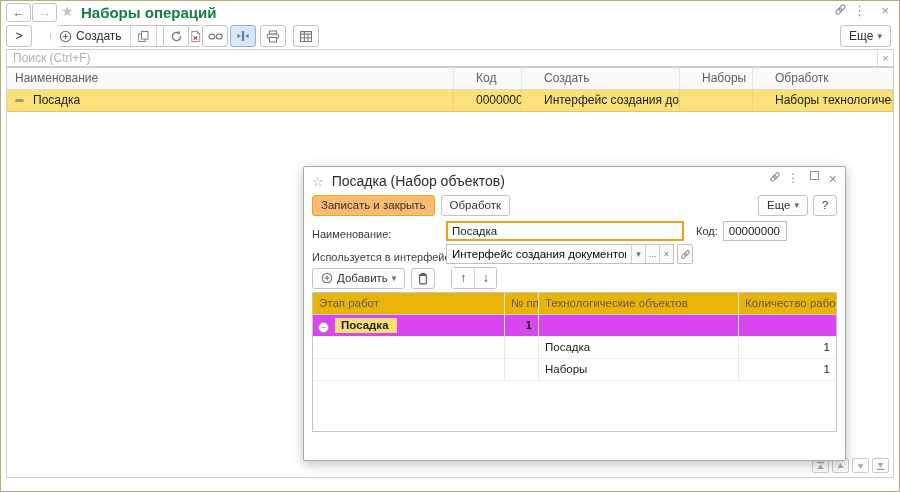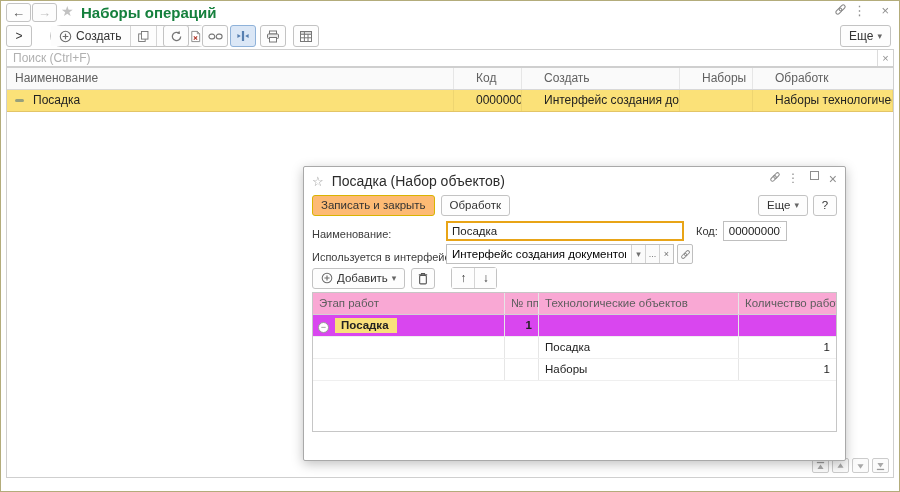--- a/index.html
+++ b/index.html
@@ -83,21 +83,21 @@
     font-family:"Liberation Sans", sans-serif; white-space:nowrap; overflow:hidden; line-height:18px; }
   .cbtn { width:14px; border-left:1px solid #d2d2d2; display:flex; align-items:center;
     justify-content:center; font-size:9px; color:#707070; cursor:pointer; background:#fbfbfb; }
   .open-btn { width:16px; height:20px; border:1px solid #bfbfbf; margin-left:3px;
     display:flex; align-items:center; justify-content:center; background:#fbfbfb; cursor:pointer; border-radius:2px; }
   .dlg-toolbar { height:22px; margin:3px 0 3px 0; display:flex; align-items:center; gap:6px; }
   .updown { margin-left:10px; }
   
   .dgrid { height:140px; border:1px solid #c6c6c6; overflow:hidden; background:#fff; }
   .grow { display:grid; grid-template-columns:192px 34px 200px 1fr; }
-  .ghead { background:#f9a8d4; border-bottom:1px solid #d2d2d2; }
+  .ghead { background:#eab308; border-bottom:1px solid #d2d2d2; }
   .gcell { font-size:11.5px; padding:3px 6px 3px 6px; border-right:1px solid #e6e6e6;
     white-space:nowrap; overflow:hidden; height:21px; line-height:14px; color:#222; }
   .ghead .gcell { color:#5d5d5d; }
   .gcell:last-child { border-right:none; }
   .gbody-row { border-bottom:1px solid #efefef; }
   .row-current { background:#d946ef; }
   .num-cell { text-align:right; }
   .stage-text { background:#f9e07a; padding:1px 8px 2px 6px; font-weight:bold; }
   .minus-circle { display:inline-flex; width:11px; height:11px; border:1px solid #9a9a9a;
     border-radius:50%; color:#777; font-size:9px; line-height:9px; align-items:center;

